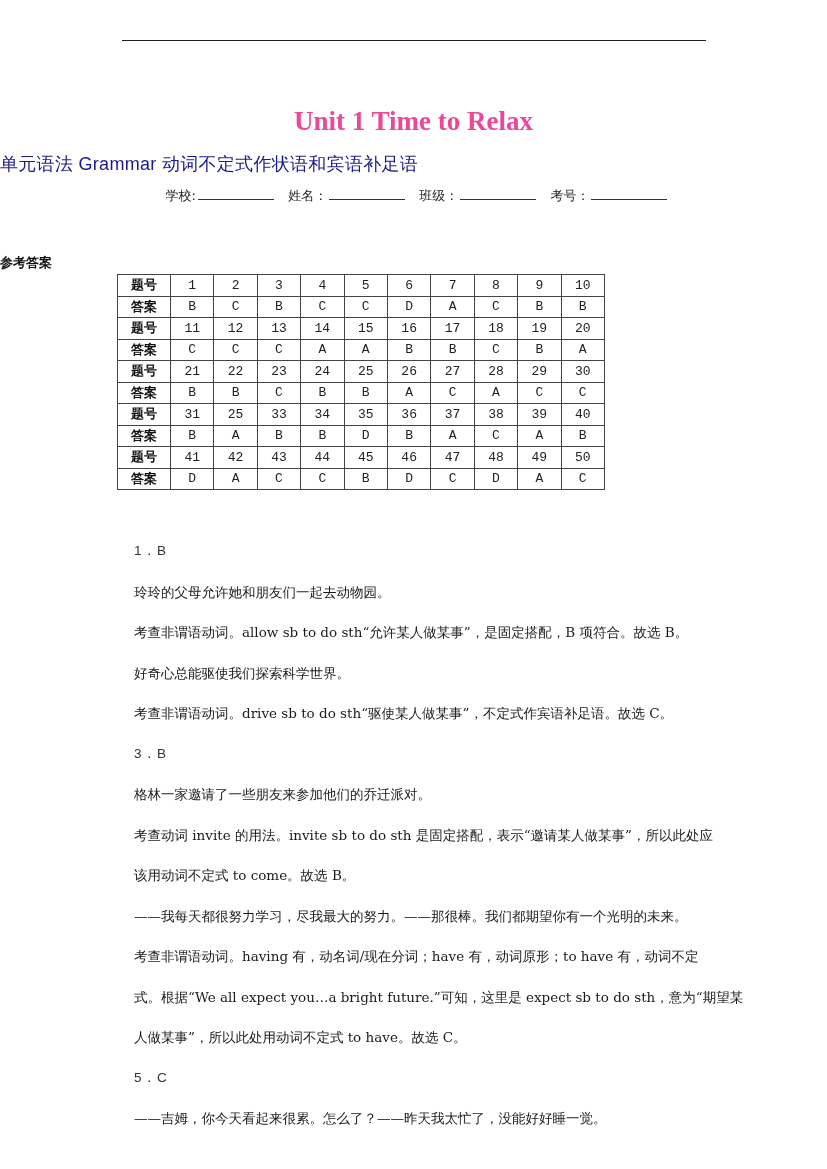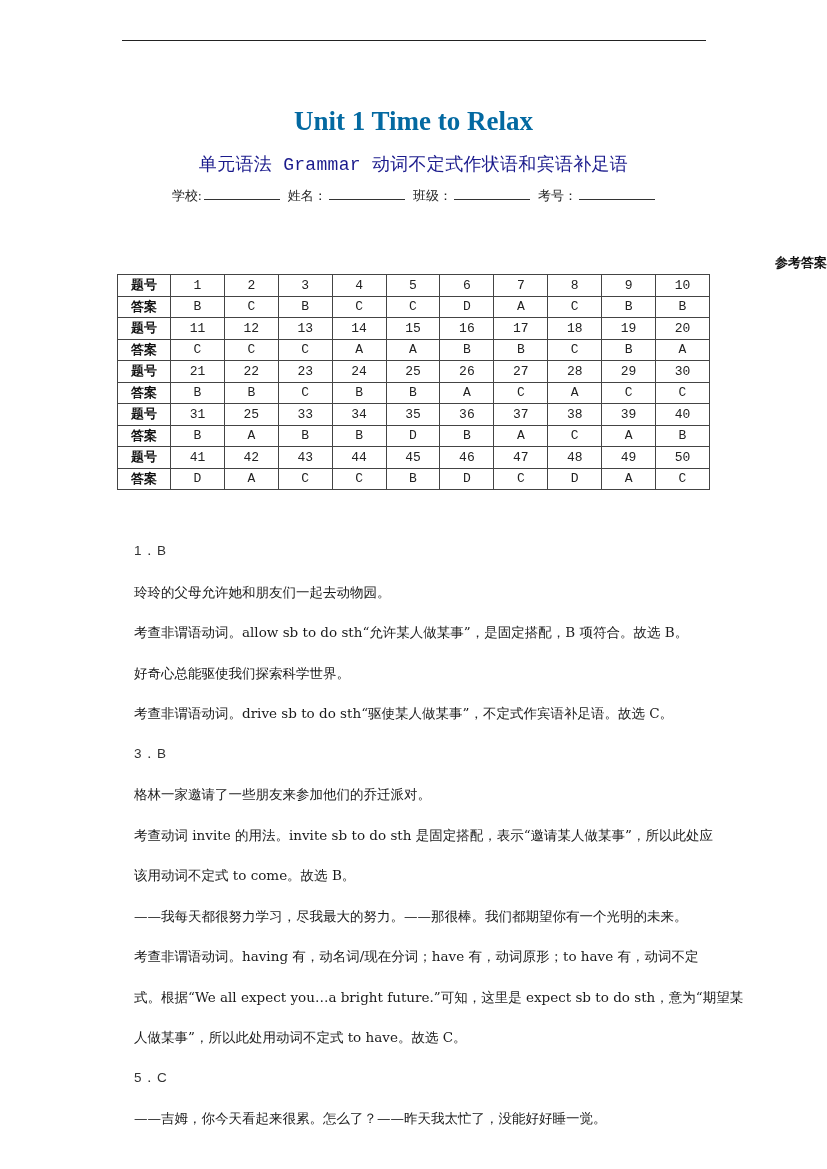--- a/index.html
+++ b/index.html
@@ -1,29 +1,29 @@
 <!DOCTYPE html>
 <html><head>
 <meta charset="utf-8">
 <style>
   html, body { margin: 0; padding: 0; background: #ffffff; }
   body { width: 827px; height: 1169px; position: relative; overflow: hidden;
          font-family: "DejaVu Serif", serif; color: #111; }
   .header-rule { position: absolute; left: 122px; top: 40px; width: 584px; height: 0; border-top: 1px solid #222; }
   .title { position: absolute; left: 0; width: 827px; top: 106px; text-align: center;
-           font-family: "Liberation Serif", serif; font-weight: bold; font-size: 27px; color: #0369a1; }
-  .subtitle { position: absolute; left: 0; width: 827px; top: 152px; text-align: center;
-              font-family: Liberation Mono, monospace; font-size: 18px; color: #1a1a8c; letter-spacing: 0.3px; }
+           font-family: "Liberation Serif", serif; font-weight: bold; font-size: 27px; color: #ec4899; }
+  .subtitle { position: absolute; left: 0; width: 827px; top: 152px; 
+              font-family: Liberation Sans, sans-serif; font-size: 18px; color: #1a1a8c; letter-spacing: 0.3px; }
   .fields { position: absolute; left: 0; width: 827px; top: 187px; text-align: center;
             font-family: "DejaVu Sans", sans-serif; font-size: 13px; color: #222; }
   .fields .blank { display: inline-block; width: 76px; border-bottom: 1px solid #333; margin: 0 2px; height: 12px; vertical-align: baseline; }
-  .fields .lbl { margin-left: 2px; font-family: Liberation Serif, serif; }
-  .table-caption { position: absolute; left: 0; width: 827px; top: 254px; text-align: right;
+  .fields .lbl { margin-left: 8px; }
+  .table-caption { position: absolute; left: 0; width: 827px; top: 254px; text-align: left;
                    font-family: Liberation Serif, serif; font-weight: bold; font-size: 13px; color: #111; }
-  table.answers { position: absolute; left: 117px; top: 274px; width: 593px; border-collapse: collapse;
+  table.answers { position: absolute; left: 117px; top: 274px; width: 488px; border-collapse: collapse;
                   font-family: "Liberation Mono", monospace; font-size: 13px; border-radius: 7px; }
   table.answers td { border: 1.5px solid #444; height: 20.5px; padding: 0; text-align: center; color: #222; }
   table.answers td.rowhead { width: 52px; font-family: "DejaVu Sans", sans-serif; font-weight: bold; font-size: 13px; color: #111; }
   .body-text { position: absolute; left: 126px; top: 527px; width: 586px;
                font-family: "DejaVu Serif", serif; font-size: 13.5px; color: #1a1a1a; }
   .body-text p { margin: 8px; line-height: 32.5px; white-space: nowrap; }
   .body-text .qnum { font-family: "Liberation Sans", sans-serif; color: #333; letter-spacing: 1px; }
 </style>
 </head>
 <body>

